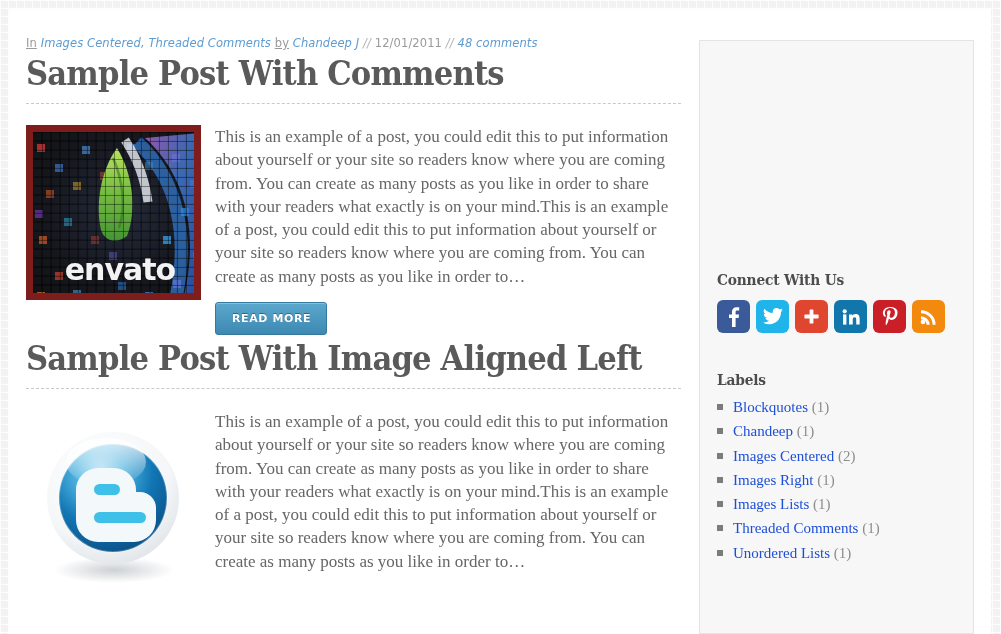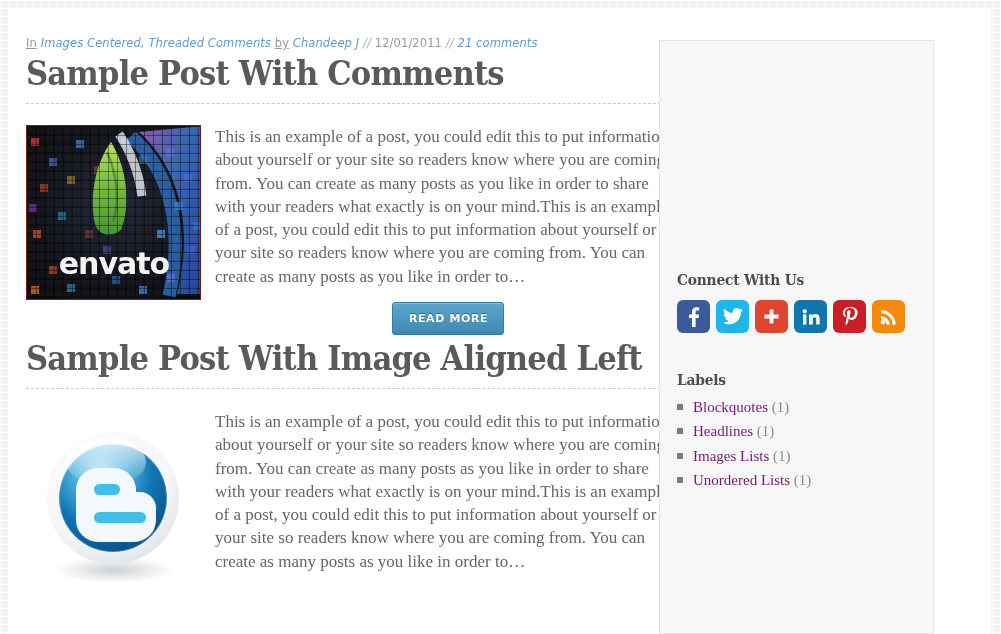--- a/index.html
+++ b/index.html
@@ -115,21 +115,21 @@
     float: left;
     margin: 0 14px 8px 0;
   }
 
   .thumb-envato {
     width: 175px;
     height: 175px;
     position: relative;
     overflow: hidden;
     background: #0a0a0c;
-    border: 1px solid #7f1d1d;
+    border: 7px solid #7f1d1d;
     box-sizing: border-box;
   }
 
   .thumb-blogger {
     width: 175px;
     height: 175px;
     position: relative;
     margin: 10px 14px 8px 0;
   }
 
@@ -143,29 +143,29 @@
     text-shadow: 0 -1px 0 rgba(0,0,0,0.35);
     padding: 9px 15px 9px 16px;
     background: linear-gradient(to bottom, #5ba7cd 0%, #3d89b3 100%);
     border: 1px solid #36799f;
     border-radius: 3px;
     box-shadow: inset 0 1px 0 rgba(255,255,255,0.28);
     text-decoration: none;
     white-space: nowrap;
   }
   .read-more-wrap {
-    text-align: center;
+    text-align: left;
     margin-top: 14px;
     clear: none;
   }
 
   
   #sidebar {
     position: absolute;
-    left: 650px;
+    left: 690px;
     top: 31px;
     width: 275px;
     height: 594px;
     background: #f7f7f7;
     border: 1px solid #e4e4e4;
     box-sizing: border-box;
   }
   #sidebar-inner {
     padding: 0 17px;
   }
@@ -220,21 +220,21 @@
   }
   .labels-list li .bullet {
     position: absolute;
     left: 0;
     top: 4px;
     width: 6px;
     height: 6px;
     background: #7c7c7c;
   }
   .labels-list li a {
-    color: #701a75;
+    color: #1d4ed8;
     text-decoration: none;
   }
   .labels-list li .count {
     color: #8d8d8d;
   }
 </style>
 </head>
 <body>
 
 <div id="page">
@@ -245,21 +245,21 @@
       <div class="post">
         <div class="post-meta">
           <span class="meta-plain">In</span>
           <a href="#" class="meta-link">Images Centered</a><span class="meta-link">,</span>
           <a href="#" class="meta-link">Threaded Comments</a>
           <span class="meta-plain">by</span>
           <a href="#" class="meta-link">Chandeep J</a>
           <span class="meta-sep">//</span>
           <span class="meta-date">12/01/2011</span>
           <span class="meta-sep">//</span>
-          <a href="#" class="meta-link">21 comments</a>
+          <a href="#" class="meta-link">48 comments</a>
         </div>
 
         <h1 class="post-title">Sample Post With Comments</h1>
         <div class="title-rule"></div>
 
         <div class="post-body">
           <div class="thumb thumb-envato">
             <svg width="175" height="175" viewBox="0 0 175 175">
               <defs>
                 <radialGradient id="mosaicGlow" cx="50%" cy="45%" r="70%">
@@ -434,22 +434,25 @@
               </svg>
             </a>
 
           </div>
         </div>
 
         <div class="widget">
           <div class="widget-title">Labels</div>
           <ul class="labels-list">
             <li><span class="bullet"></span><a href="#">Blockquotes</a> <span class="count">(1)</span></li>
-            <li><span class="bullet"></span><a href="#">Headlines</a> <span class="count">(1)</span></li>
+            <li><span class="bullet"></span><a href="#">Chandeep</a> <span class="count">(1)</span></li>
+            <li><span class="bullet"></span><a href="#">Images Centered</a> <span class="count">(2)</span></li>
+            <li><span class="bullet"></span><a href="#">Images Right</a> <span class="count">(1)</span></li>
             <li><span class="bullet"></span><a href="#">Images Lists</a> <span class="count">(1)</span></li>
+            <li><span class="bullet"></span><a href="#">Threaded Comments</a> <span class="count">(1)</span></li>
             <li><span class="bullet"></span><a href="#">Unordered Lists</a> <span class="count">(1)</span></li>
           </ul>
         </div>
 
       </div>
     </div>
 
   </div>
 </div>
 

